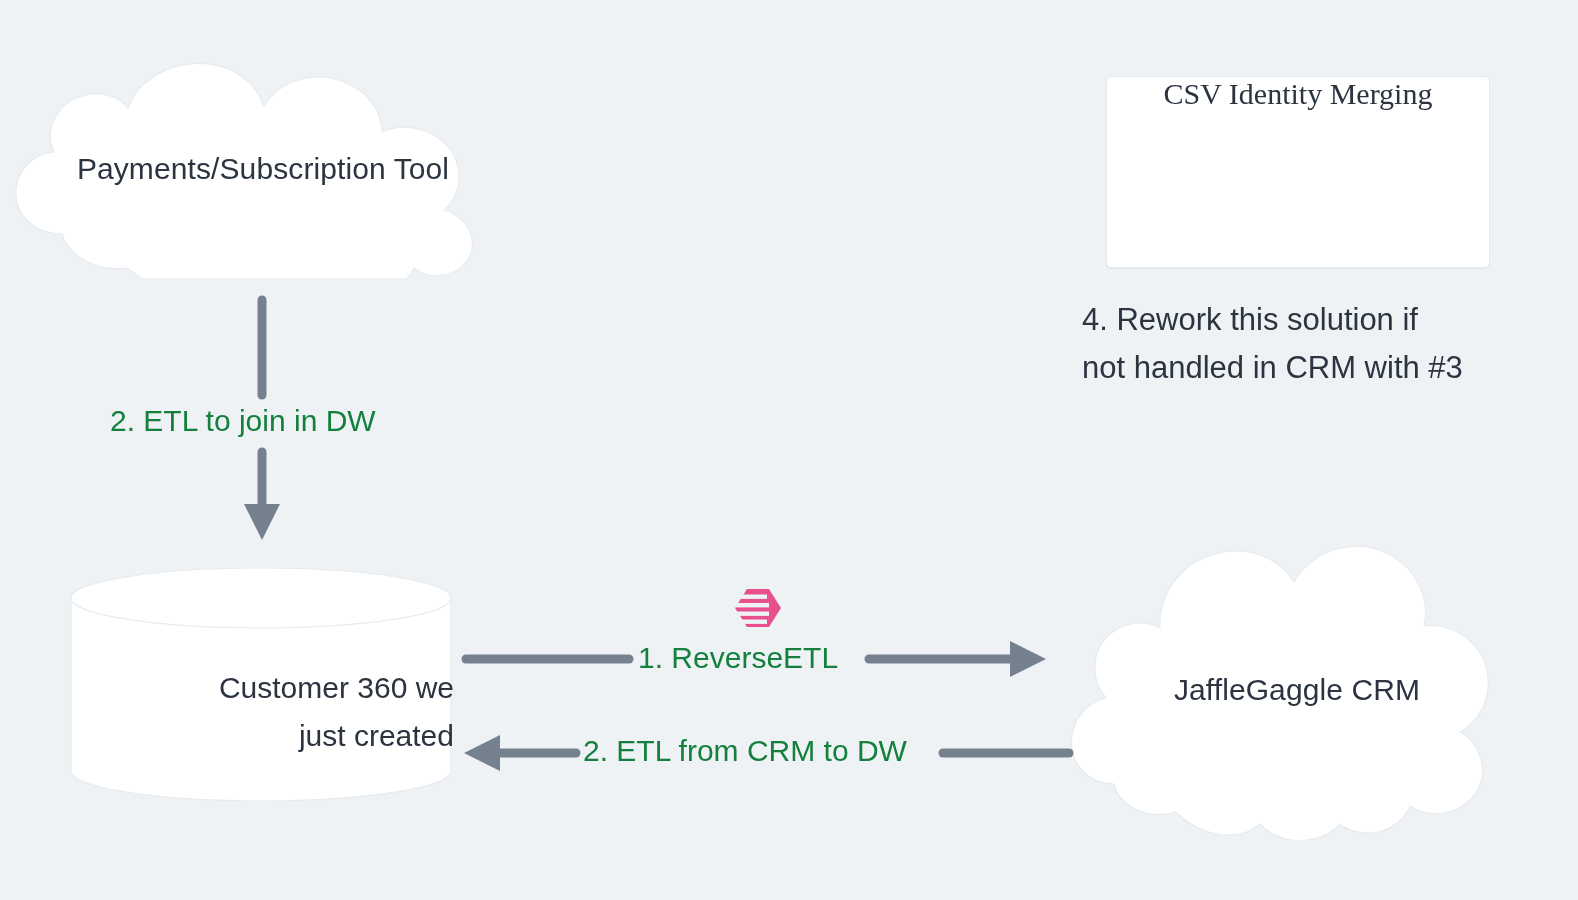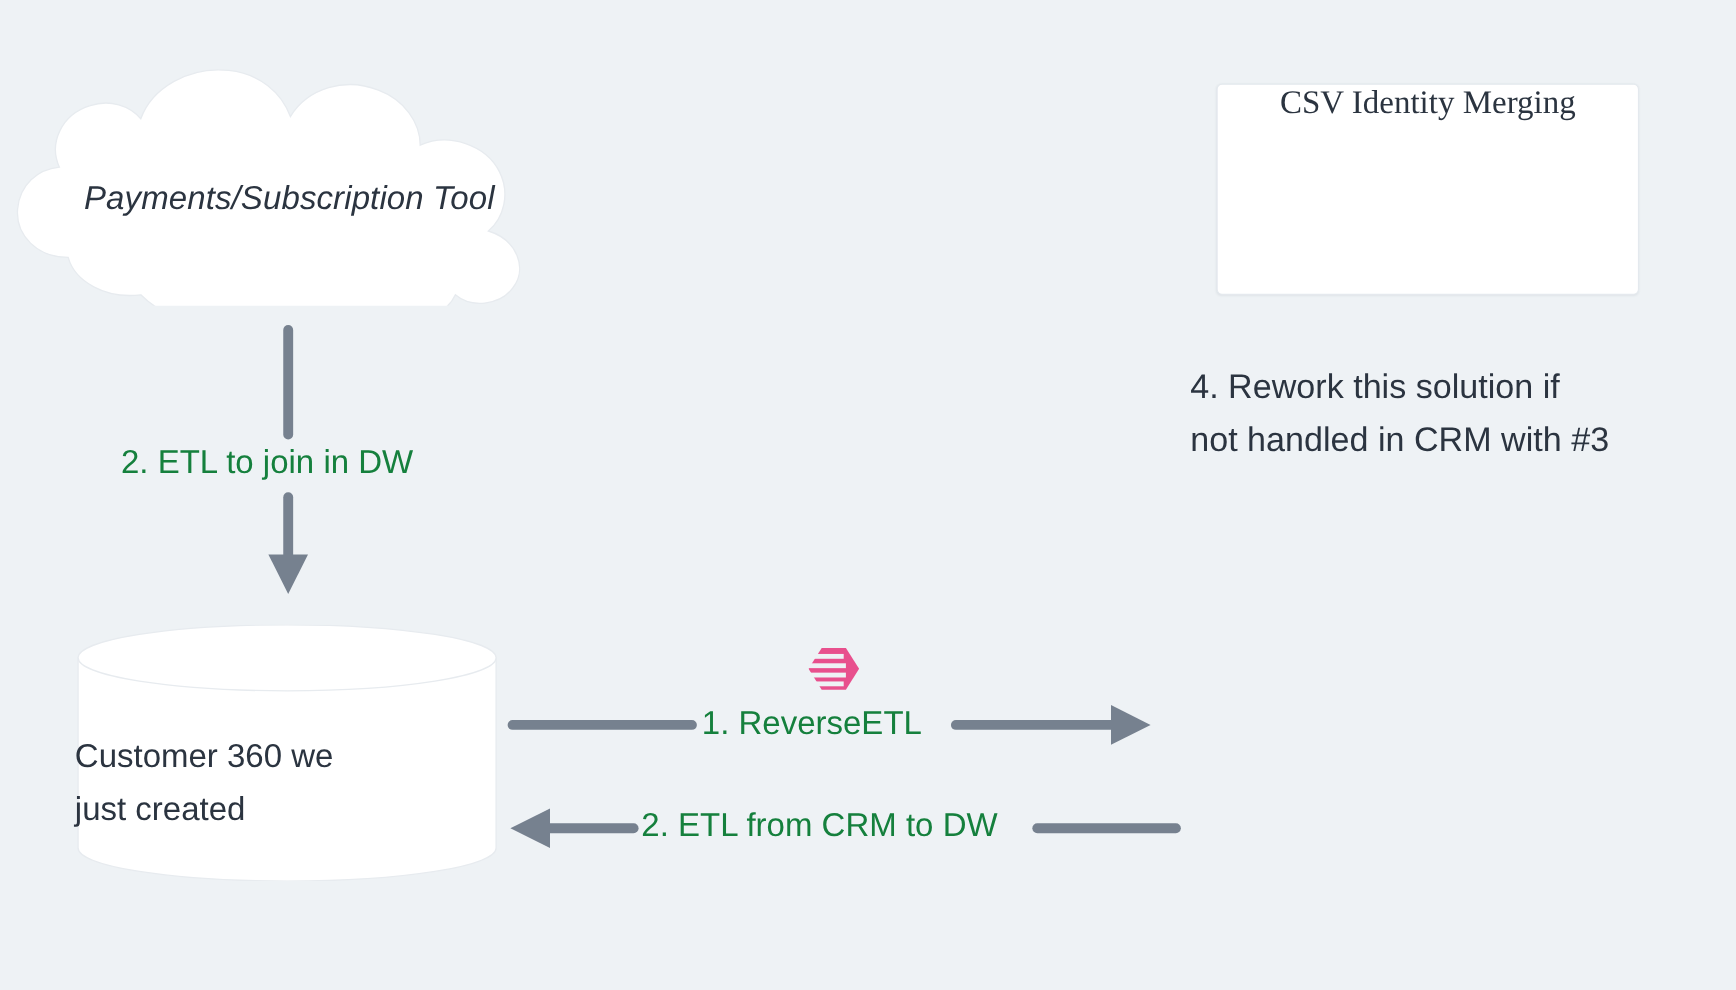--- a/index.html
+++ b/index.html
@@ -73,38 +73,37 @@
     top: 568px;
     width: 386px;
     height: 233px;
   }
   #cyl-dw .cyl-svg { display: block; width: 100%; height: 100%; }
   #cyl-dw .cyl-text {
     position: absolute;
     left: 0;
     top: 96px;
     width: 100%;
-    text-align: left;
+    text-align: right;
     color: #2b3440;
     font-size: 30px;
     line-height: 1.6;
     white-space: pre-line;
   }
 
   
   #note-rework {
     position: absolute;
     left: 1082px;
     top: 296px;
     width: 430px;
     color: #2b3440;
     font-size: 31px;
     line-height: 1.56;
     white-space: pre-line;
-    margin-top: 32px;
   }
 
   
   #edges {
     position: absolute;
     left: 0; top: 0;
     width: 1578px;
     height: 900px;
     pointer-events: none;
   }
@@ -152,39 +151,61 @@
                C 360 33, 374 54, 374 74
                C 400 62, 434 74, 446 98
                C 456 118, 450 140, 436 152
                C 462 160, 472 186, 458 204
                C 446 220, 420 222, 406 210
                C 396 232, 362 240, 340 224
                C 322 244, 286 246, 268 226
                C 248 246, 212 244, 198 222
                C 180 238, 144 234, 120 210 Z" fill="#ffffff" stroke="#e7ebef" stroke-width="1.2"></path>
     </svg>
-    <div class="node-label" style="left:0; top:100px; width:510px;font-style:italic;">Payments/Subscription Tool</div>
+    <div class="node-label" style="left:0; top:88px; width:510px;">Payments/Subscription Tool</div>
   </div>
 
   <div id="box-csv">
     <div class="inner-text">CSV Identity Merging</div>
   </div>
 
   <div id="note-rework">4. Rework this solution if
 not handled in CRM with #3</div>
 
   <div id="cyl-dw">
     <svg class="cyl-svg" viewBox="0 0 386 233" xmlns="http://www.w3.org/2000/svg">
       <path d="M 3 30 L 3 203 A 190 30 0 0 0 383 203 L 383 30 Z" fill="#ffffff" stroke="#e7ebef" stroke-width="1.2"></path>
       <ellipse cx="193" cy="30" rx="190" ry="30" fill="#ffffff" stroke="#e7ebef" stroke-width="1.2"></ellipse>
     </svg>
     <div class="cyl-text">Customer 360 we
 just created</div>
   </div>
 
+  <div id="cloud-crm">
+    <svg class="cloud-svg" viewBox="0 0 478 320" xmlns="http://www.w3.org/2000/svg">
+      <path d="M 118 292
+               C 92 300, 62 288, 56 264
+               C 30 264, 10 242, 14 216
+               C 17 196, 30 182, 48 178
+               C 30 156, 34 124, 58 110
+               C 72 101, 90 101, 102 108
+               C 100 70, 128 38, 166 32
+               C 196 27, 222 40, 236 62
+               C 256 28, 300 16, 334 36
+               C 360 51, 372 80, 366 106
+               C 398 102, 428 126, 430 158
+               C 432 182, 420 202, 402 212
+               C 426 226, 432 258, 414 278
+               C 398 296, 370 298, 352 286
+               C 342 312, 306 322, 282 304
+               C 262 326, 222 326, 202 304
+               C 182 322, 144 318, 118 292 Z" fill="#ffffff" stroke="#e7ebef" stroke-width="1.2"></path>
+    </svg>
+    <div class="node-label" style="left:0; top:147px; width:478px;">JaffleGaggle CRM</div>
+  </div>
 
   <svg id="edges" viewBox="0 0 1578 900" xmlns="http://www.w3.org/2000/svg">
 
     <line class="edge-line" x1="262" y1="300" x2="262" y2="395"></line>
     <line class="edge-line" x1="262" y1="452" x2="262" y2="510"></line>
     <polygon class="edge-head" points="262,540 244,504 280,504"></polygon>
 
     <line class="edge-line" x1="466" y1="659" x2="629" y2="659"></line>
     <line class="edge-line" x1="869" y1="659" x2="1018" y2="659"></line>
     <polygon class="edge-head" points="1046,659 1010,641 1010,677"></polygon>

